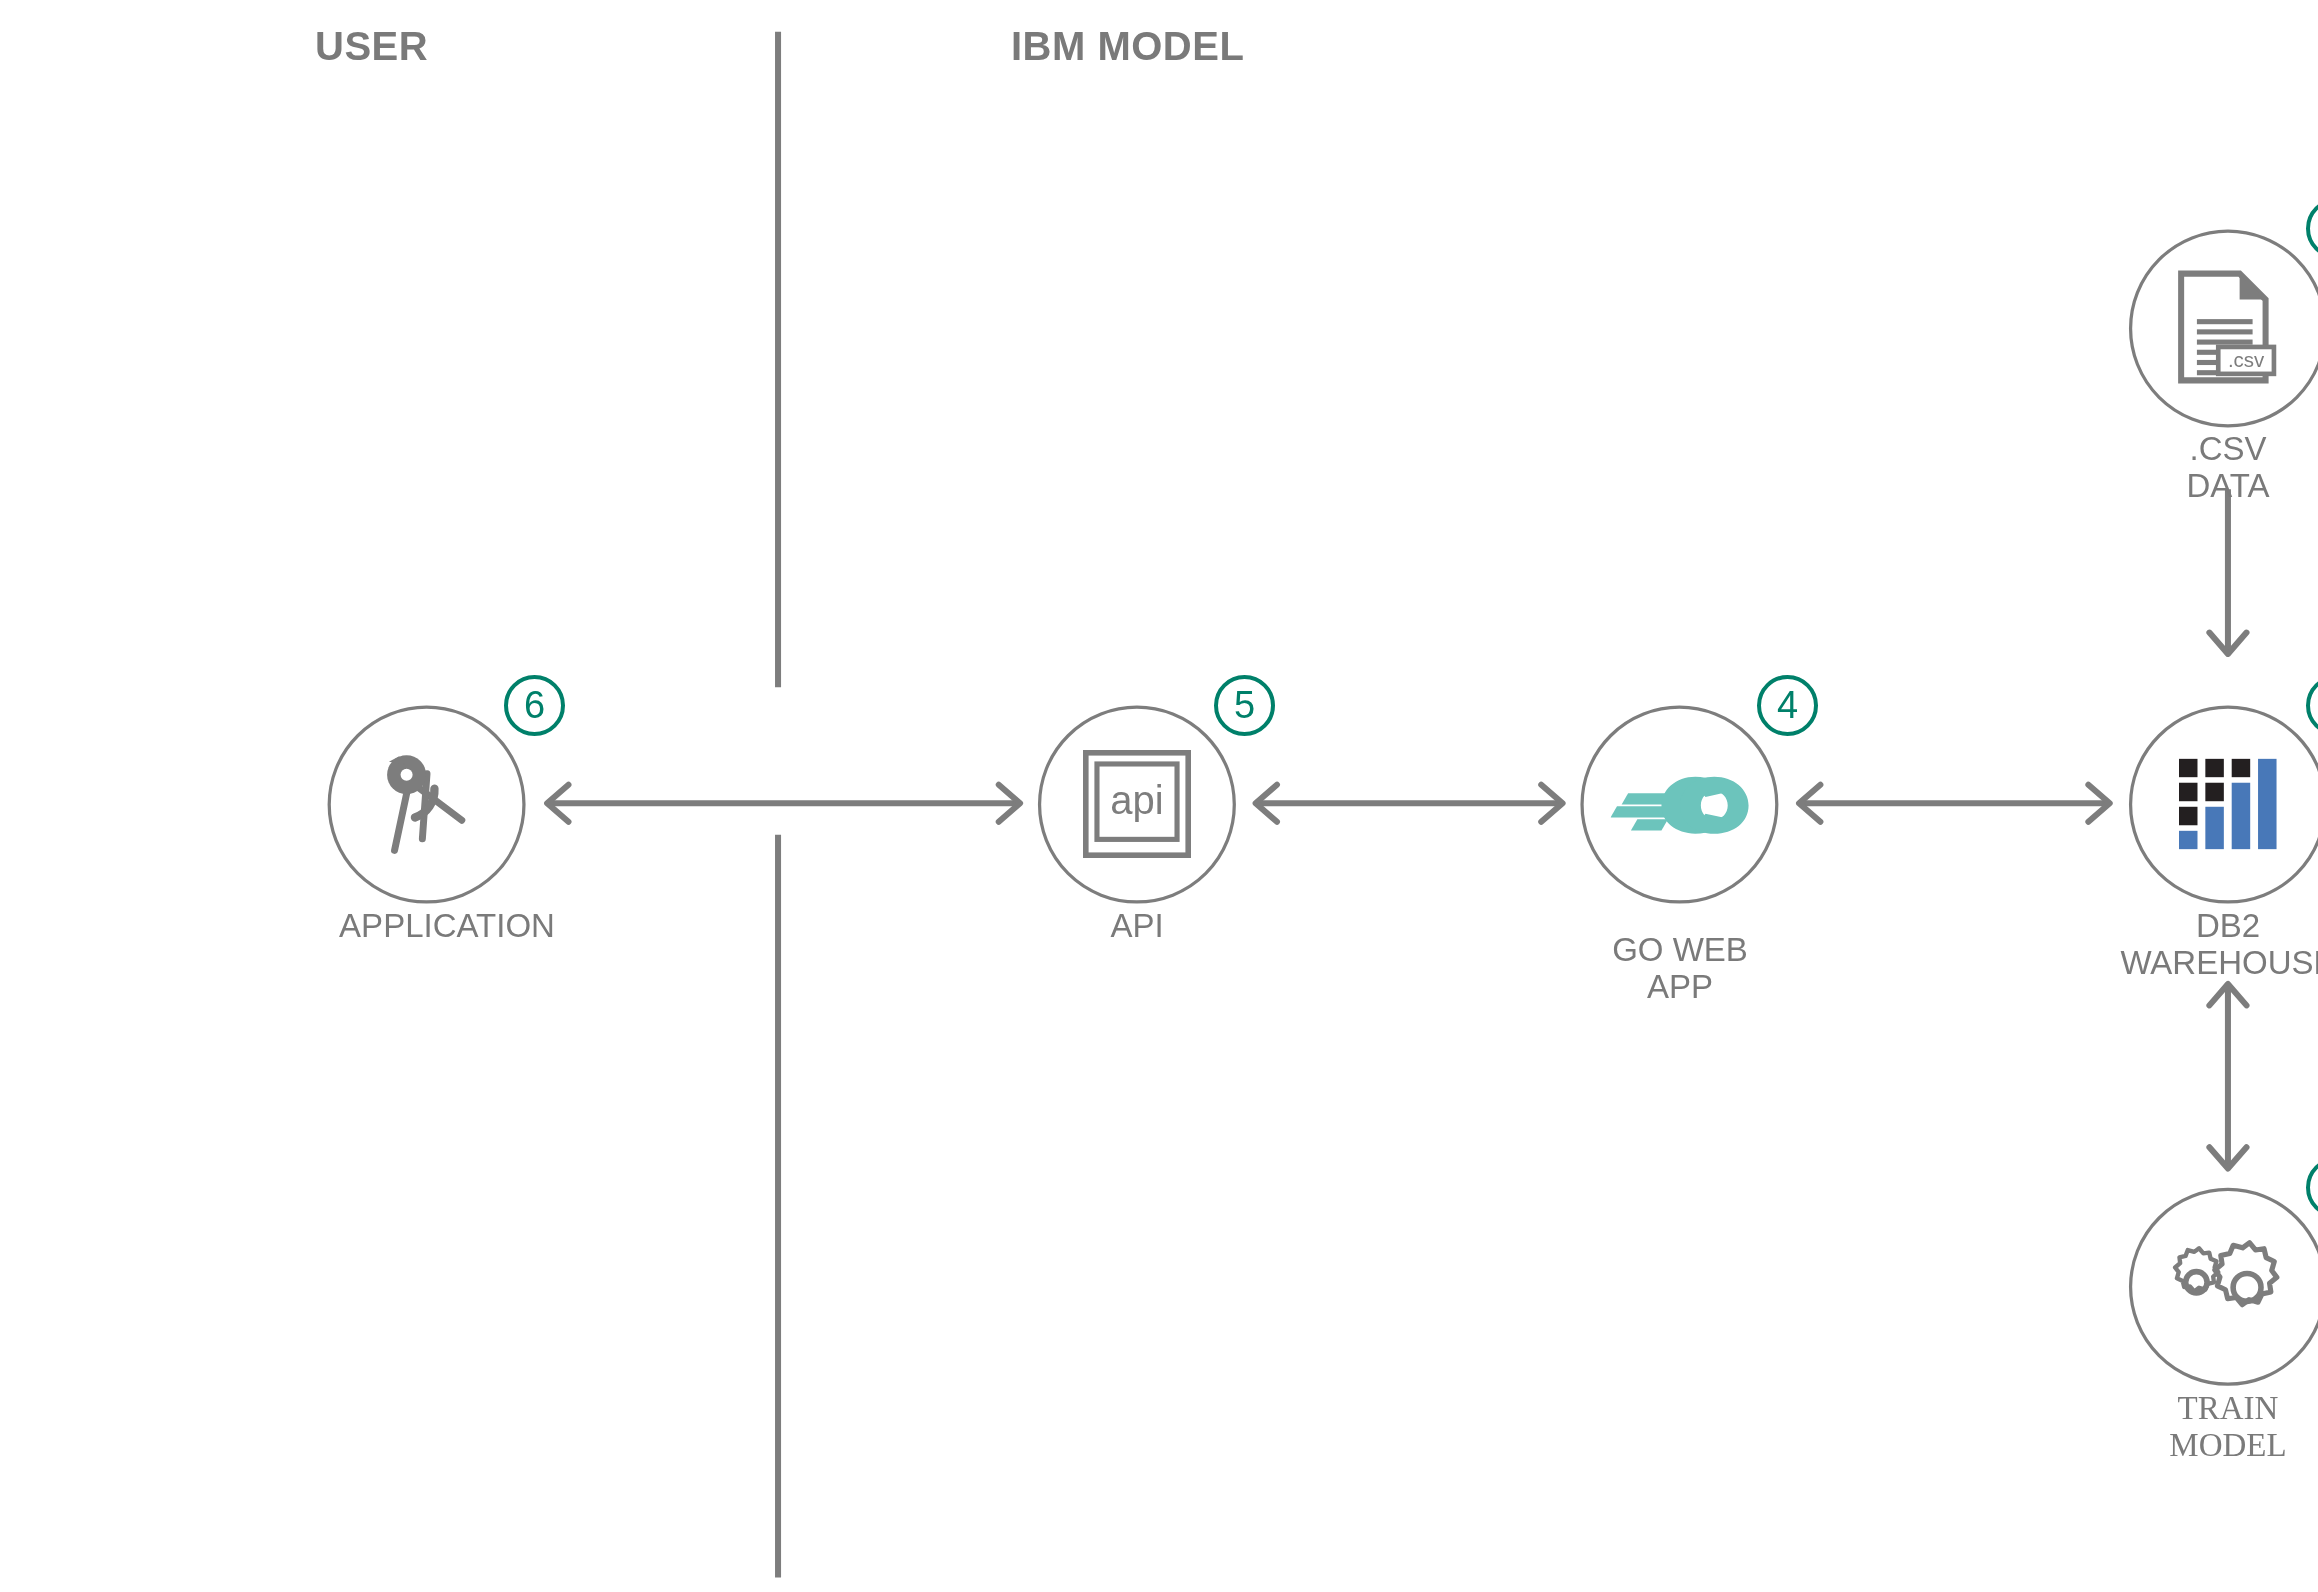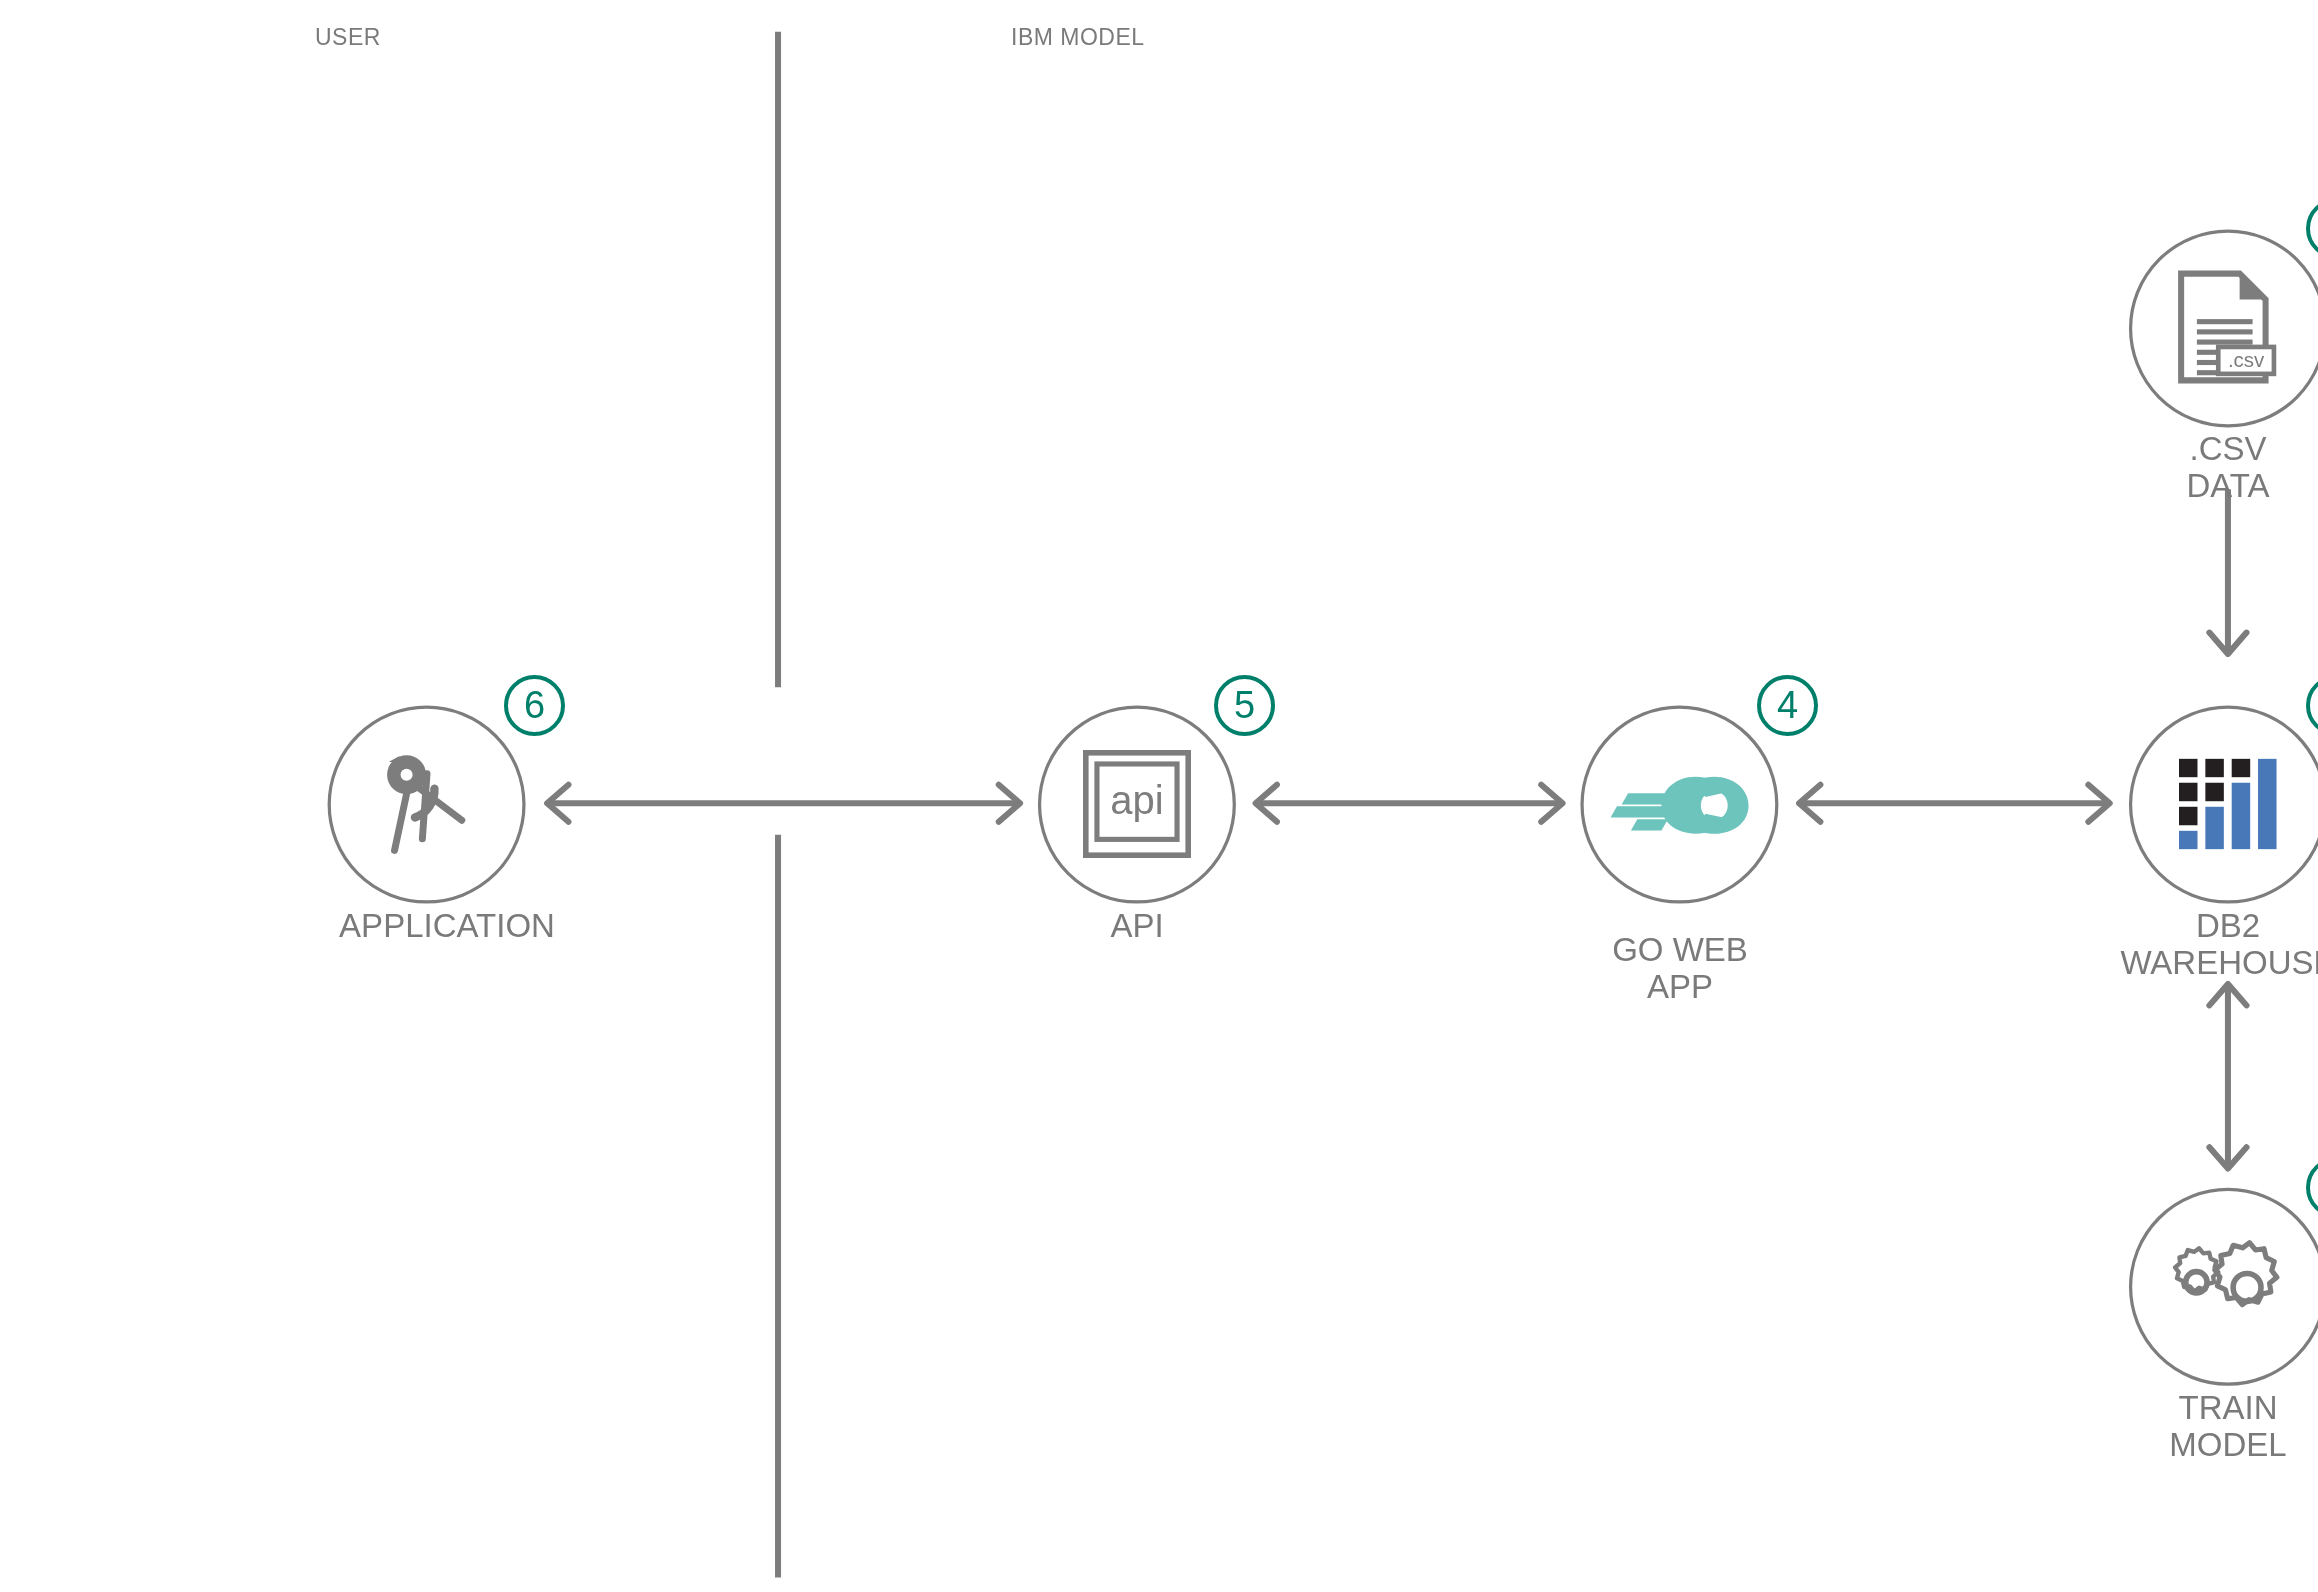--- a/index.html
+++ b/index.html
@@ -3,21 +3,21 @@
 <meta charset="utf-8">
 <style>
   html,body{margin:0;padding:0;background:#ffffff;}
   body{
     font-family:"Liberation Sans","DejaVu Sans",sans-serif;
     width:2891px;height:1593px;position:relative;overflow:hidden;
   }
   #stage{position:absolute;inset:0;width:2891px;height:1593px;}
   svg.layer{position:absolute;left:0;top:0;width:2891px;height:1593px;}
   .zone-title{
-    position:absolute;font-weight:normal;font-size:23px;color:#7a7a7a;
+    position:absolute;font-weight:bold;font-size:40px;color:#7a7a7a;
     letter-spacing:0.5px;white-space:nowrap;
   }
   .node-label{
     position:absolute;font-size:33px;color:#7a7a7a;text-align:center;
     line-height:1.12;white-space:pre-line;transform:translateX(-50%);
   }
   .badge{
     position:absolute;width:61px;height:61px;border-radius:50%;
     border:4.2px solid #00806a;color:#00806a;font-size:38px;
     display:flex;align-items:center;justify-content:center;
@@ -155,21 +155,21 @@
       <circle cx="86" cy="62" r="13" fill="#ffffff"></circle>
       <path d="M48 34 L70 22 L82 40 Z" fill="#7d7d7d"></path>
     </svg>
   </div>
 
   <div id="label-layer">
       <div class="node-label" style="left: 2228px; top: 431px;">.CSV
 DATA</div>
       <div class="node-label" style="left: 2228px; top: 908px;">DB2
 WAREHOUSE</div>
-      <div class="node-label" style="left: 2228px; top: 1390px;">TRAIN
+      <div class="node-label" style="left: 2228px; top: 1390px; font-family: Liberation Serif, serif;">TRAIN
 MODEL</div>
       <div class="node-label" style="left: 1680px; top: 908px; margin-top: 24px;">GO WEB
 APP</div>
       <div class="node-label" style="left: 1137px; top: 908px;">API</div>
       <div class="node-label" style="left: 447px; top: 908px;">APPLICATION</div>
     </div>
   <div id="badge-layer">
       <div class="badge" style="left: 2306px; top: 198px; border-color: rgb(0, 128, 106); color: rgb(0, 128, 106);">1</div>
       <div class="badge" style="left: 2306px; top: 675px; border-color: rgb(0, 128, 106); color: rgb(0, 128, 106);">2</div>
       <div class="badge" style="left: 2306px; top: 1157px; border-color: rgb(0, 128, 106); color: rgb(0, 128, 106);">3</div>

